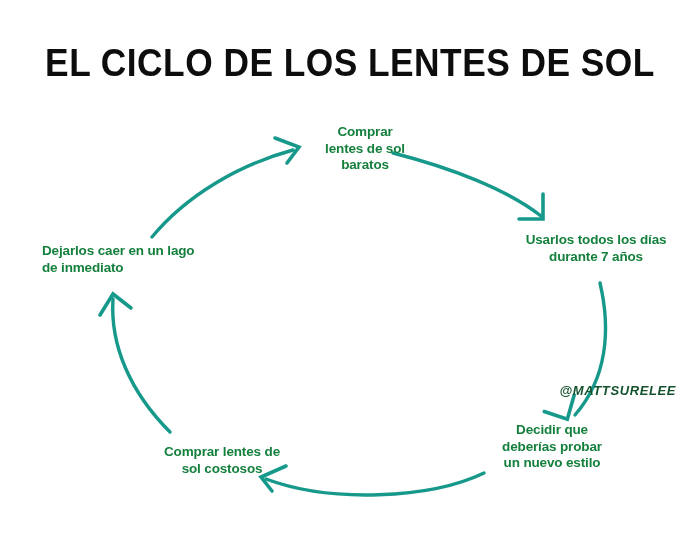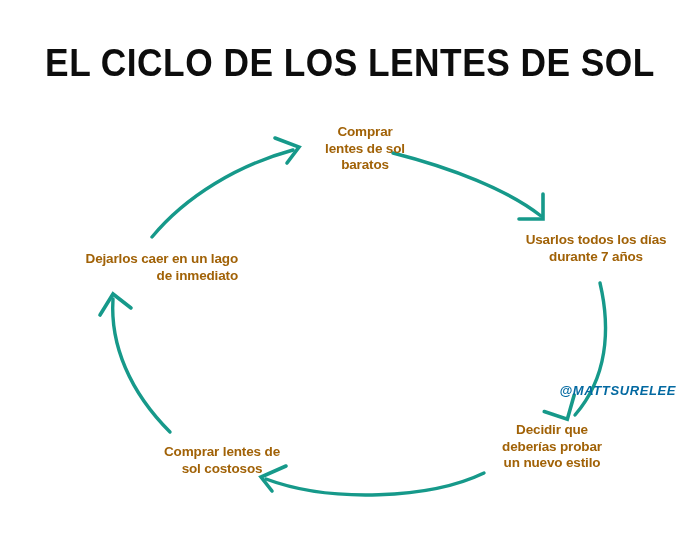--- a/index.html
+++ b/index.html
@@ -47,43 +47,43 @@
     height: 560px;
   }
 
   
   .node-label {
     position: absolute;
     font-family: "Liberation Sans", sans-serif;
     font-weight: bold;
     font-size: 13.5px;
     line-height: 16.5px;
-    color: #a16207;
+    color: #15803d;
     white-space: pre-line;
     letter-spacing: -0.15px;
   }
   .node-label.center  { text-align: center; }
 
   #node-0 { left: 300px; top: 124px; width: 130px; text-align: center; }
   #node-1 { left: 504px; top: 232px; width: 184px; text-align: center; }
   #node-2 { left: 462px; top: 422px; width: 180px; text-align: center; }
   #node-3 { left: 132px; top: 444px; width: 180px; text-align: center; }
-  #node-4 { left: 42px;  top: 251px; width: 196px; text-align: right; }
+  #node-4 { left: 42px;  top: 243px; width: 196px; text-align: left; }
 
   
   #watermark {
     position: absolute;
     right: 24px;
     bottom: 14px;
     font-family: "Liberation Sans", sans-serif;
     font-style: italic;
     font-weight: bold;
     font-size: 13px;
     letter-spacing: 0.6px;
-    color: #0369a1;
+    color: #14532d;
   }
 </style>
 </head>
 <body>
 
 <div id="page">
 
   <div id="title">EL CICLO DE LOS LENTES DE SOL</div>
 
   <svg id="cycle-svg" viewBox="0 0 700 560">

